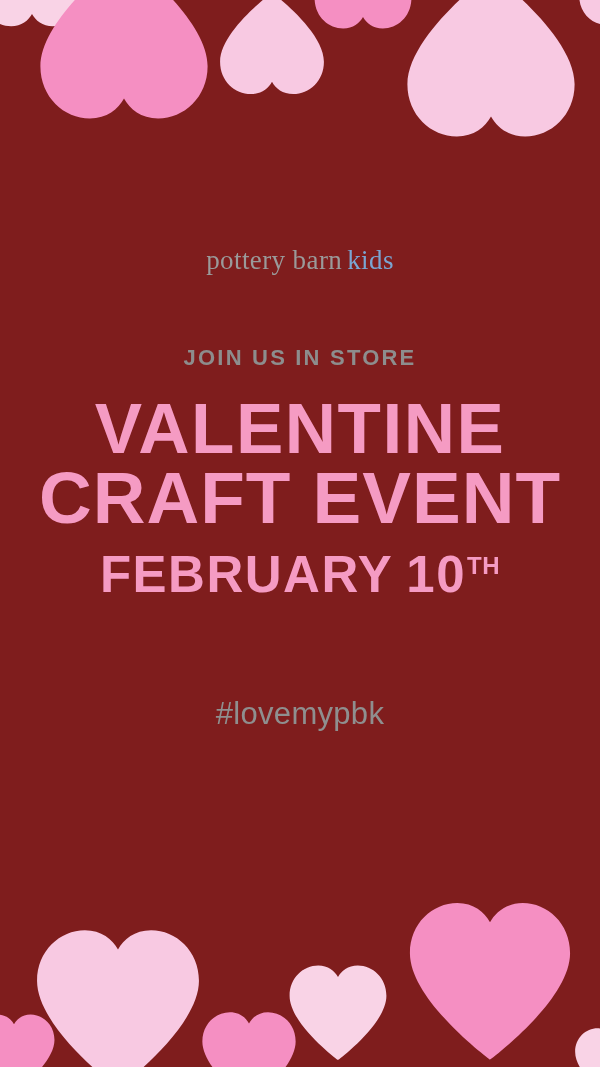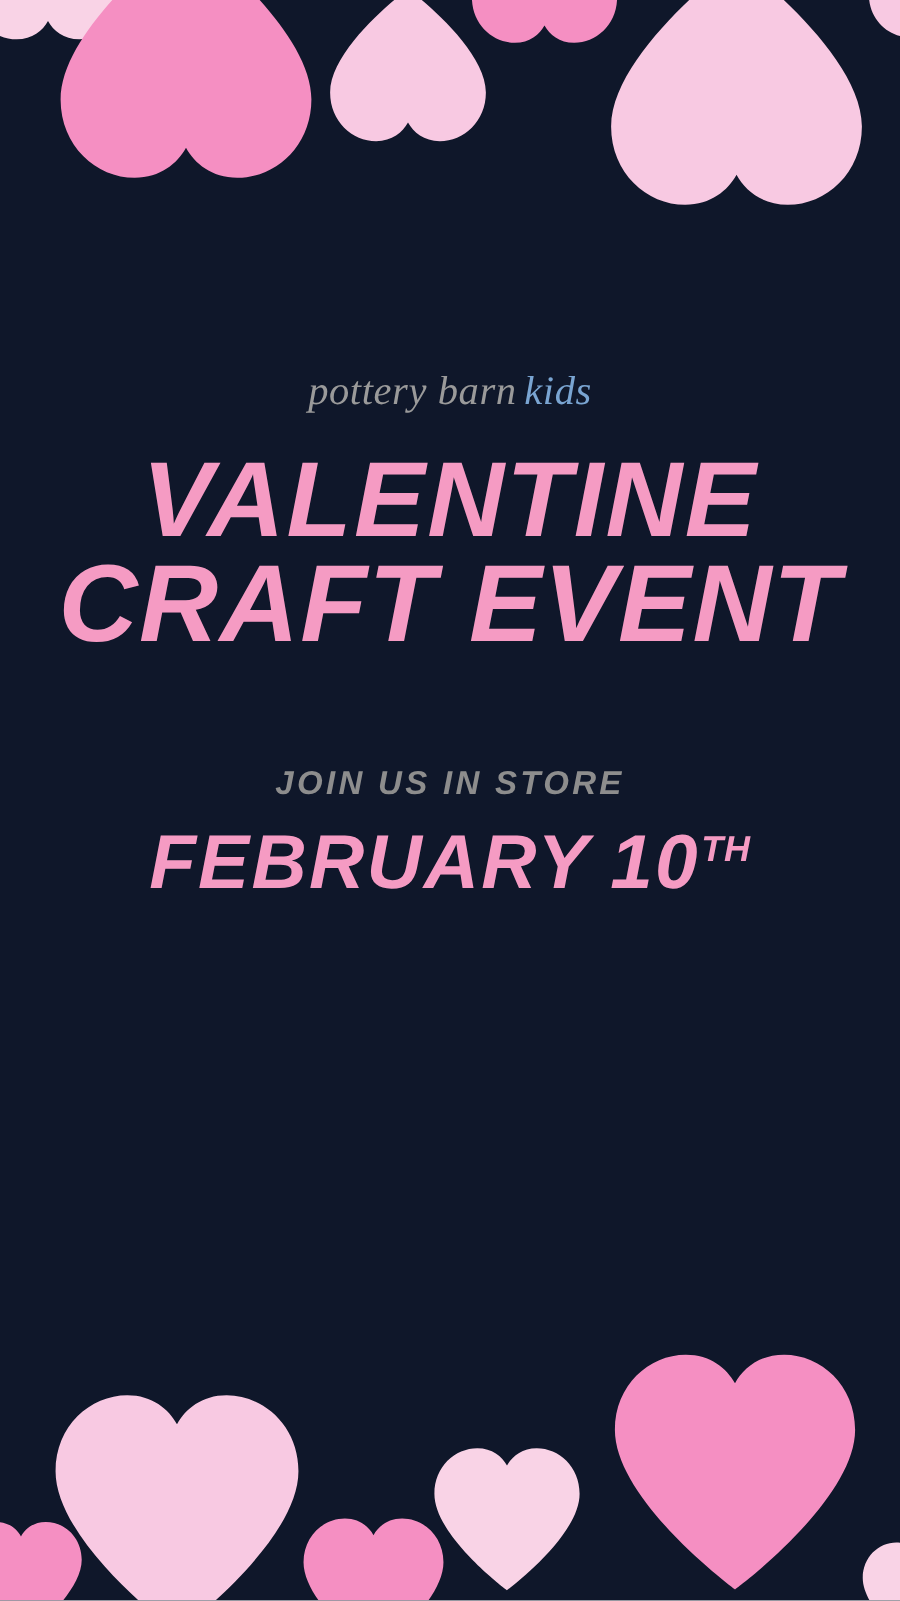--- a/index.html
+++ b/index.html
@@ -110,21 +110,21 @@
     font-weight:normal;
     font-size:31px;
     color:#8f8f8f;
     letter-spacing:0.3px;
     line-height:1;
   }
 </style>
 </head>
 <body>
 
-<div id="flyer" style="background: #0f172a; font-style: italic;">
+<div id="flyer" style="background: #7f1d1d;">
 
   <div class="heart-layer" id="top-hearts">
       <div class="heart" style="left: -26px; top: -84px; width: 116px; height: 116px; transform: rotate(180deg);">
         <svg viewBox="0 0 100 100" preserveAspectRatio="none" xmlns="http://www.w3.org/2000/svg">
           <path d="M50,91 C50,91 6,58.5 6,32.5 C6,16.2 18.5,5 32,5 C41,5 47,10 50,15.5 C53,10 59,5 68,5 C81.5,5 94,16.2 94,32.5 C94,58.5 50,91 50,91 Z" fill="#f9d3e6"></path>
         </svg>
       </div>
       <div class="heart" style="left: 29px; top: -62px; width: 190px; height: 190px; transform: rotate(180deg);">
         <svg viewBox="0 0 100 100" preserveAspectRatio="none" xmlns="http://www.w3.org/2000/svg">
           <path d="M50,91 C50,91 6,58.5 6,32.5 C6,16.2 18.5,5 32,5 C41,5 47,10 50,15.5 C53,10 59,5 68,5 C81.5,5 94,16.2 94,32.5 C94,58.5 50,91 50,91 Z" fill="#f58fc2"></path>
@@ -183,30 +183,31 @@
           <path d="M50,91 C50,91 6,58.5 6,32.5 C6,16.2 18.5,5 32,5 C41,5 47,10 50,15.5 C53,10 59,5 68,5 C81.5,5 94,16.2 94,32.5 C94,58.5 50,91 50,91 Z" fill="#f9d3e6"></path>
         </svg>
       </div>
     </div>
 
   <div id="content">
 
     <div id="brand-logo">
       <span class="pb" style="color: rgb(154, 154, 154);">pottery barn</span><span class="kids" style="color: rgb(122, 165, 210);">kids</span>
     </div>
+
+    <div id="joinus" style="color: rgb(141, 141, 141);">JOIN US IN STORE</div>
 
     <div id="headline" style="color: rgb(245, 155, 195);">
       <span class="line line1">VALENTINE</span>
       <span class="line line2">CRAFT EVENT</span>
     </div>
 
-    <div id="joinus" style="color: rgb(141, 141, 141);">JOIN US IN STORE</div>
-
     <div id="date-line" style="color: rgb(245, 155, 195);">
       <span>FEBRUARY</span><span class="day">10</span><span class="ord">TH</span>
     </div>
 
     <div id="body-copy" style="color: rgb(143, 143, 143);">
     </div>
 
+    <div id="hashtag" style="color: rgb(143, 143, 143);">#lovemypbk</div>
 
   </div>
 </div>
 
 </body></html>

